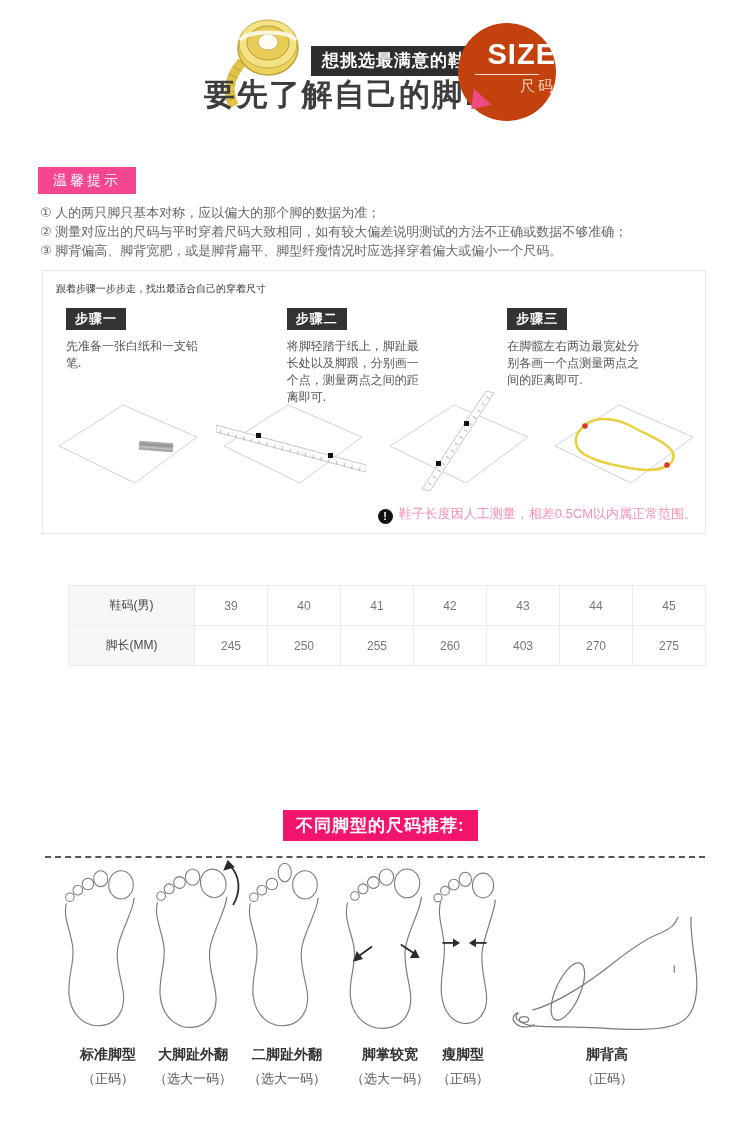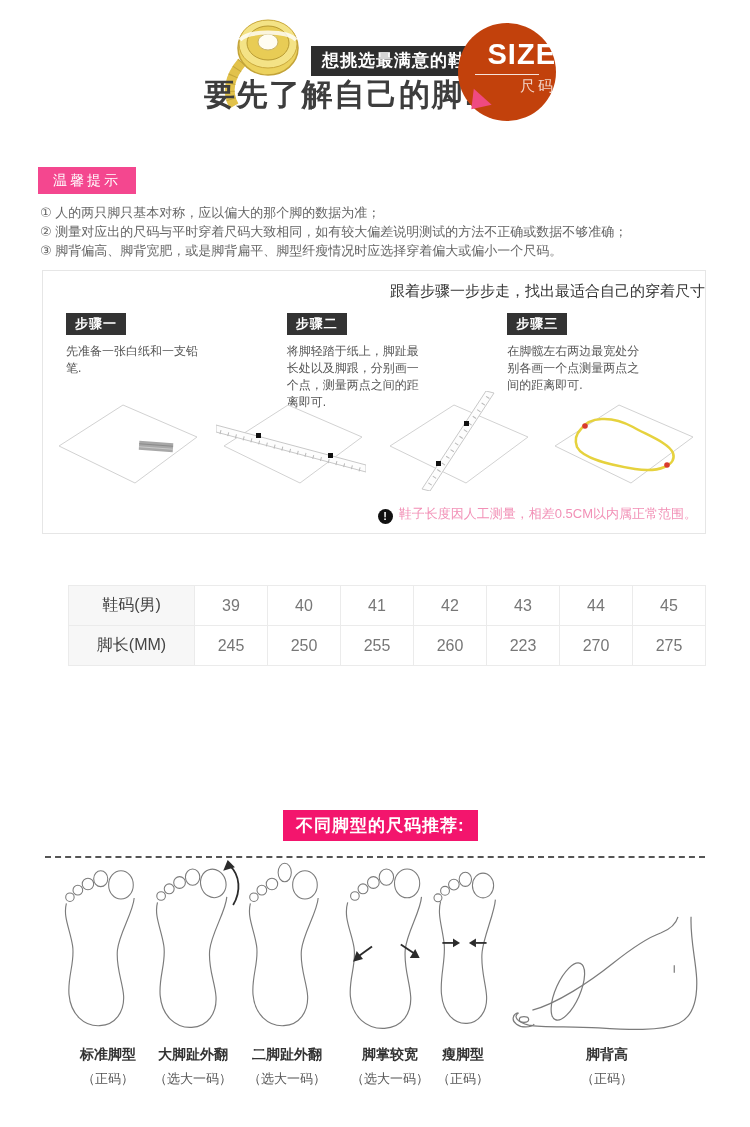--- a/index.html
+++ b/index.html
@@ -20,35 +20,35 @@
   .size-cn{font-size:15px;color:rgba(255,255,255,.78);letter-spacing:3px;}
 
   
   .tips-label{position:absolute;left:38px;top:167px;width:98px;height:27px;line-height:27px;
               background:#f4478f;color:#fff;font-size:14px;text-align:center;letter-spacing:3px;}
   .tips-list{position:absolute;left:40px;top:203px;width:690px;font-size:13px;color:#666;}
   .tips-list p{margin:0;line-height:19px;}
 
   
   .steps-box{position:absolute;left:42px;top:270px;width:662px;height:262px;border:1px solid #e6e6e6;}
-  .steps-heading{margin:11px 0 0 13px;font-size:15px;color:#333;text-align:right;}
+  .steps-heading{margin:11px 0 0 13px;font-size:10px;color:#333;}
   .steps-row{display:flex;margin-top:12px;}
   .step{flex:1;padding-left:23px;box-sizing:border-box;}
   .step-tag{display:inline-block;background:#333;color:#fff;font-size:13px;font-weight:bold;
             padding:2px 9px;letter-spacing:1px;}
   .step-text{margin-top:8px;font-size:12px;color:#555;line-height:17px;width:134px;}
   .illus-row{position:absolute;left:0;top:120px;width:100%;display:flex;}
   .illus{flex:1;display:flex;justify-content:center;align-items:flex-start;}
   .steps-note{position:absolute;right:8px;bottom:9px;font-size:13px;color:#f290b6;}
   .excl-icon{display:inline-block;width:15px;height:15px;background:#111;color:#fff;border-radius:50%;
              font-size:11px;line-height:15px;text-align:center;font-weight:bold;margin-right:6px;vertical-align:-2px;}
 
   
   .size-table{border-collapse:collapse;position:absolute;left:68px;}
-  .size-table td{border:1px solid #ebebeb;height:37px;text-align:center;font-size:16px;color:#777;background:#fff;}
+  .size-table td{border:1px solid #ebebeb;height:37px;text-align:center;font-size:12px;color:#777;background:#fff;}
   .size-table td.rowhead{width:123px;background:#f7f7f7;color:#444;}
   .table-men{top:585px;} .table-men td.val{width:70px;}
   .table-women{top:684px;} .table-women td.val{width:69px;}
 
   
   .type-banner{position:absolute;left:283px;top:810px;background:#f3156d;color:#fff;
                font-size:17px;font-weight:bold;padding:4px 13px;letter-spacing:1px;}
   .dash-line{position:absolute;left:45px;top:856px;width:660px;border-top:2px dashed #555;}
   .foot-svg{position:absolute;top:860px;}
   .f1{left:62px;} .f2{left:152px;} .f3{left:246px;} .f4{left:344px;} .f5{left:430px;}
@@ -169,21 +169,21 @@
       <td class="val">43</td>
       <td class="val">44</td>
       <td class="val">45</td>
     </tr>
     <tr>
       <td class="rowhead">脚长(MM)</td>
       <td class="val">245</td>
       <td class="val">250</td>
       <td class="val">255</td>
       <td class="val">260</td>
-      <td class="val">223</td>
+      <td class="val">403</td>
       <td class="val">270</td>
       <td class="val">275</td>
     </tr>
   </tbody>
     </table>
 
 
   <div class="type-banner">不同脚型的尺码推荐:</div>
   <div class="dash-line"></div>
 

